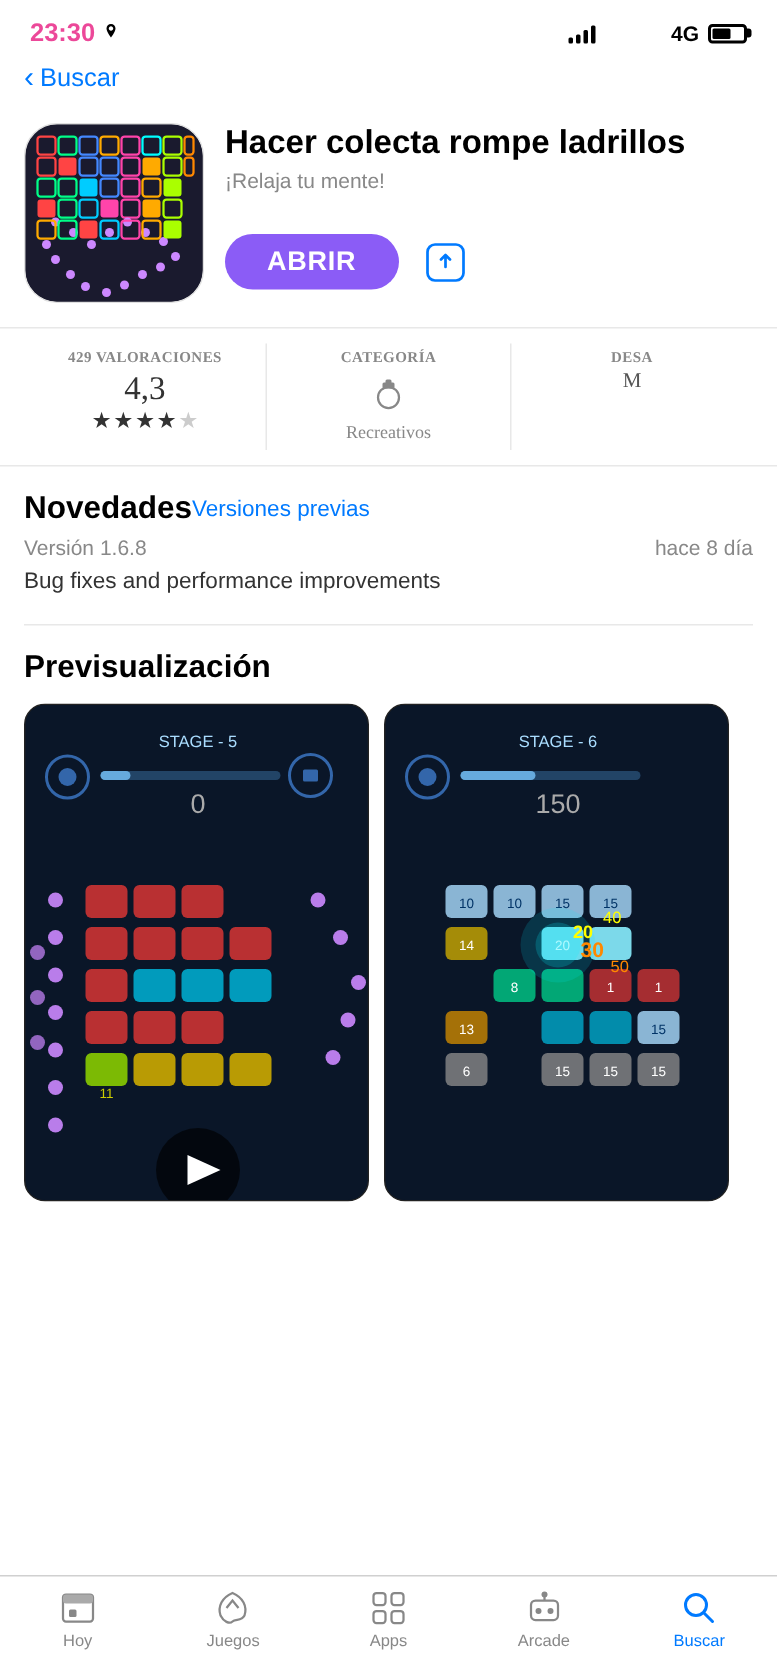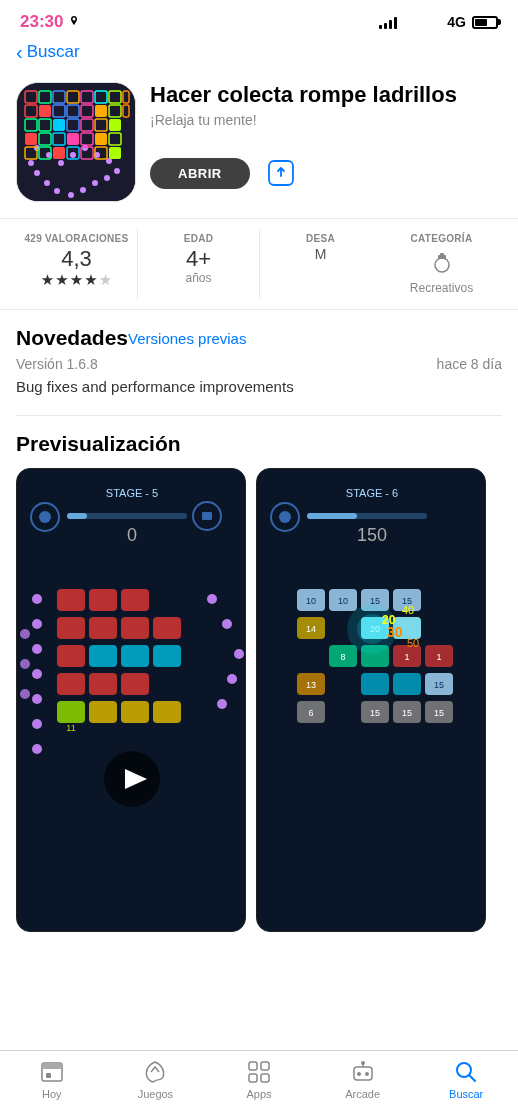--- a/index.html
+++ b/index.html
@@ -129,26 +129,26 @@
       font-size: 14px;
       color: #888;
       margin-bottom: 28px;
     }
     .app-actions {
       display: flex;
       align-items: center;
       gap: 14px;
     }
     .btn-open {
-      background: #404040;
+      background: #8b5cf6;
       color: #fff;
       border: none;
       border-radius: 20px;
       padding: 8px 28px;
-      font-size: 13px;
+      font-size: 18px;
       font-weight: 700;
       cursor: pointer;
       letter-spacing: 0.5px;
     }
     .btn-share {
       width: 34px;
       height: 34px;
       display: flex;
       align-items: center;
       justify-content: center;
@@ -157,20 +157,21 @@
     }
 
     
     .ratings-row {
       display: flex;
       border-top: 1px solid #e8e8e8;
       border-bottom: 1px solid #e8e8e8;
       padding: 10px 16px;
       gap: 0;
       overflow: hidden;
+      font-family: Liberation Serif, serif;
     }
     .rating-item {
       flex: 1;
       display: flex;
       flex-direction: column;
       align-items: center;
       border-right: 1px solid #e8e8e8;
       padding: 4px 8px;
     }
     .rating-item:last-child {
@@ -264,21 +265,21 @@
       color: #000;
       margin-bottom: 12px;
     }
     .preview-images {
       display: flex;
       gap: 10px;
       overflow: hidden;
     }
     .preview-img {
       width: 230px;
-      height: 464px;
+      height: 332px;
       border-radius: 14px;
       background: #0a1628;
       flex-shrink: 0;
       overflow: hidden;
       position: relative;
       border: 1px solid #222;
     }
 
     
     .bottom-nav {
@@ -430,39 +431,34 @@
     <span class="rating-value">4,3</span>
     <div class="stars">
       <span class="star-filled">★</span>
       <span class="star-filled">★</span>
       <span class="star-filled">★</span>
       <span class="star-filled">★</span>
       <span class="star-empty">★</span>
     </div>
   </div>
   <div class="rating-item">
-    <span class="rating-label">EDAD</span>
-    <span class="rating-value">4+</span>
-    <span class="rating-sub">años</span>
-  </div>
-  <div class="rating-item" style="border-right:none;">
-    <span class="rating-label">DESA</span>
-    <span class="rating-value" style="font-size:14px;color:#555;">M</span>
-    <span class="rating-sub"></span>
-  </div>
-  <div class="rating-item">
     <span class="rating-label">CATEGORÍA</span>
     <span class="category-icon">
       <svg width="28" height="28" viewBox="0 0 28 28">
         <circle cx="14" cy="18" r="7" fill="none" stroke="#888" stroke-width="1.5"></circle>
         <rect x="10" y="8" width="8" height="4" rx="1" fill="#888"></rect>
         <rect x="12" y="6" width="4" height="3" rx="1" fill="#888"></rect>
       </svg>
     </span>
     <span class="rating-sub">Recreativos</span>
+  </div>
+  <div class="rating-item" style="border-right:none;">
+    <span class="rating-label">DESA</span>
+    <span class="rating-value" style="font-size:14px;color:#555;">M</span>
+    <span class="rating-sub"></span>
   </div>
 </div>
 
 <div class="section">
   <div class="section-header">
     <span class="section-title">Novedades</span>
     <span class="section-link">Versiones previas</span>
   </div>
   <div class="version-row">
     <span class="version-text">Versión 1.6.8</span>

